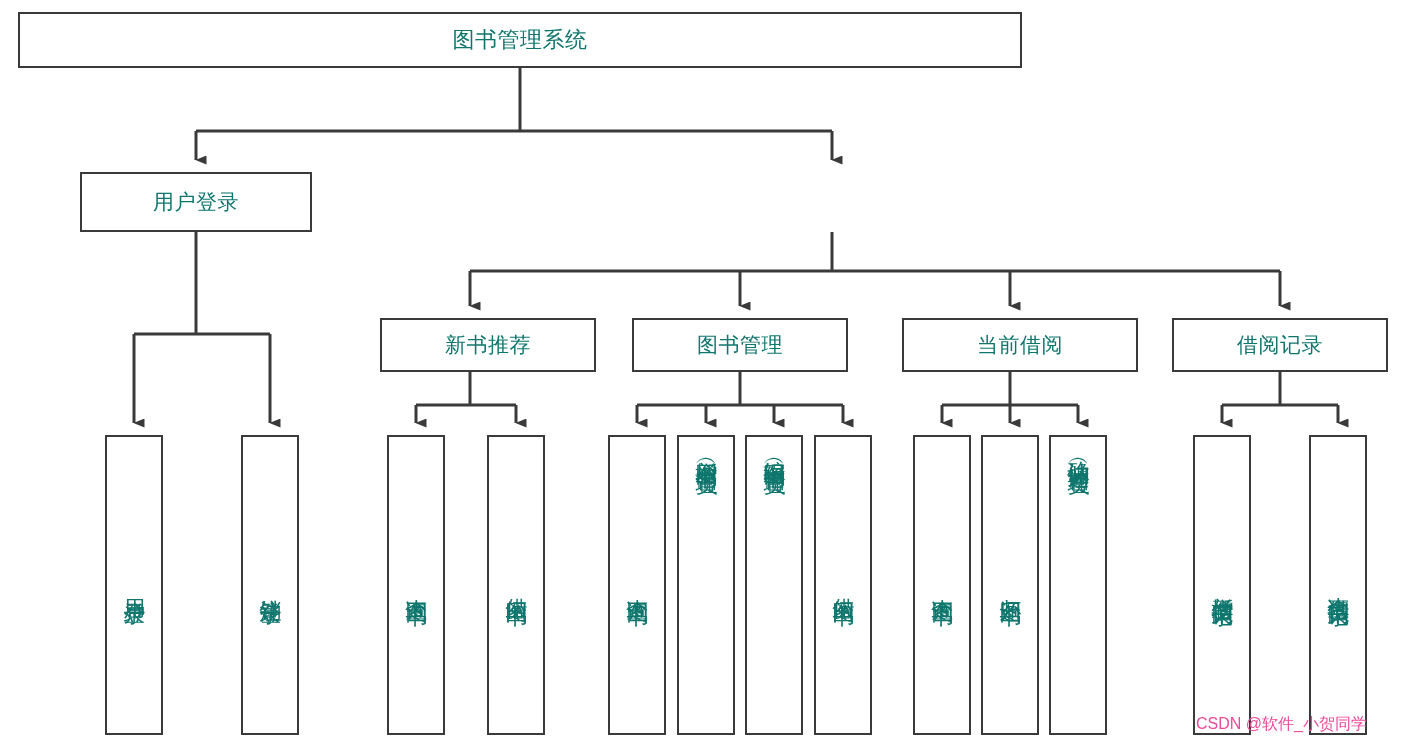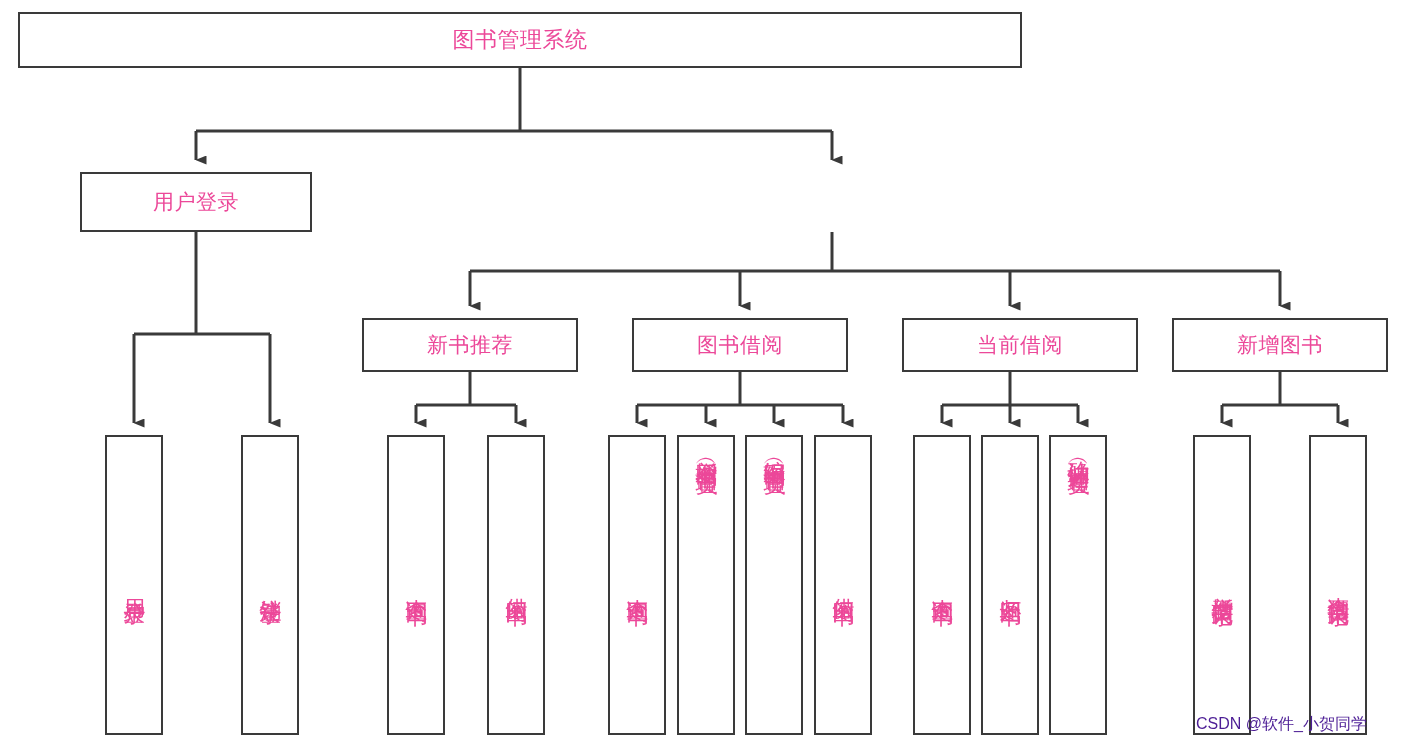--- a/index.html
+++ b/index.html
@@ -29,21 +29,21 @@
     pointer-events: none;
   }
   .node {
     position: absolute;
     box-sizing: border-box;
     background: #ffffff;
     border: 2px solid #3a3a3a;
     display: flex;
     align-items: center;
     justify-content: center;
-    color: #ec4899;
+    color: #0f766e;
   }
   .node-h {
     
   }
   .node-h .node-label {
     font-size: 21px;
     line-height: 1.1;
     letter-spacing: 0.5px;
     white-space: nowrap;
   }
@@ -66,21 +66,21 @@
   }
   .node-v.v-center {
     align-items: center;
     padding-top: 0;
   }
   .watermark {
     position: absolute;
     left: 1196px;
     top: 714px;
     font-size: 16px;
-    color: #4c1d95;
+    color: #ec4899;
     white-space: nowrap;
     font-family: "Liberation Sans", "DejaVu Sans", sans-serif;
   }
 </style>
 </head>
 <body>
 
 <div id="diagram-root">
 
   <svg id="wires" viewBox="0 0 1405 747">
@@ -137,34 +137,34 @@
 
   <div class="node node-h node-root" style="left:18px; top:12px; width:1004px; height:56px;">
     <span class="node-label">图书管理系统</span>
   </div>
 
   <div class="node node-h" style="left:80px; top:172px; width:232px; height:60px;">
     <span class="node-label">用户登录</span>
   </div>
 
 
-  <div class="node node-h" style="left:362px; top:318px; width:216px; height:54px;">
+  <div class="node node-h" style="left:380px; top:318px; width:216px; height:54px;">
     <span class="node-label">新书推荐</span>
   </div>
 
   <div class="node node-h" style="left:632px; top:318px; width:216px; height:54px;">
-    <span class="node-label">图书借阅</span>
+    <span class="node-label">图书管理</span>
   </div>
 
   <div class="node node-h" style="left:902px; top:318px; width:236px; height:54px;">
     <span class="node-label">当前借阅</span>
   </div>
 
   <div class="node node-h" style="left:1172px; top:318px; width:216px; height:54px;">
-    <span class="node-label">新增图书</span>
+    <span class="node-label">借阅记录</span>
   </div>
 
   <div class="node node-v v-center" style="left:105px; top:435px; width:58px; height:300px;">
     <span class="node-label">用户登录</span>
   </div>
 
   <div class="node node-v v-center" style="left:241px; top:435px; width:58px; height:300px;">
     <span class="node-label">注销登录</span>
   </div>
 

